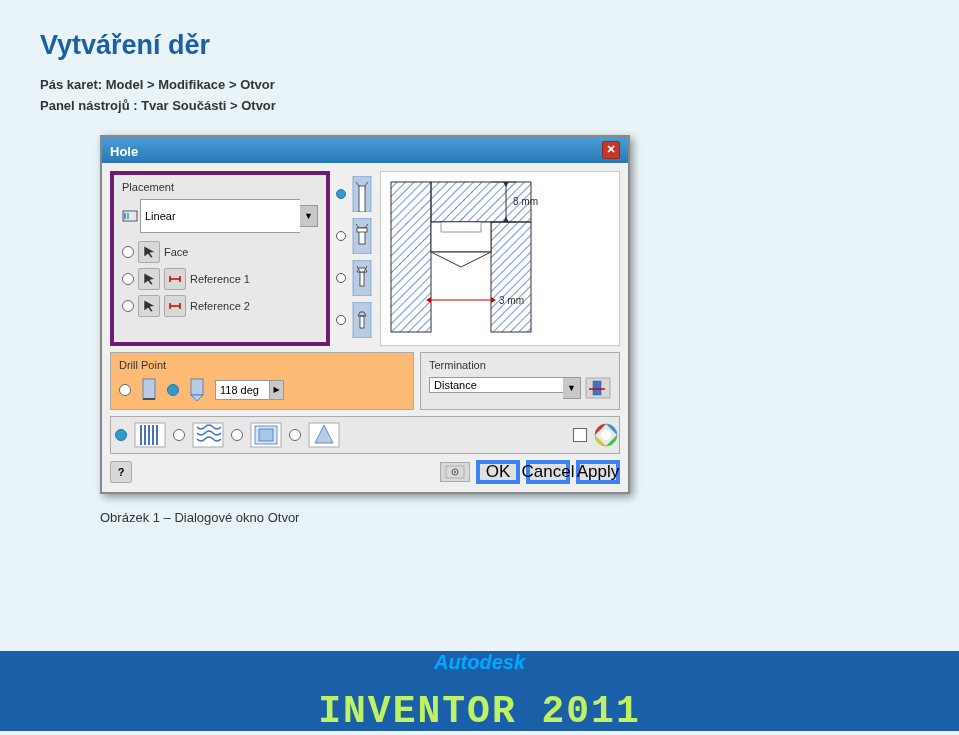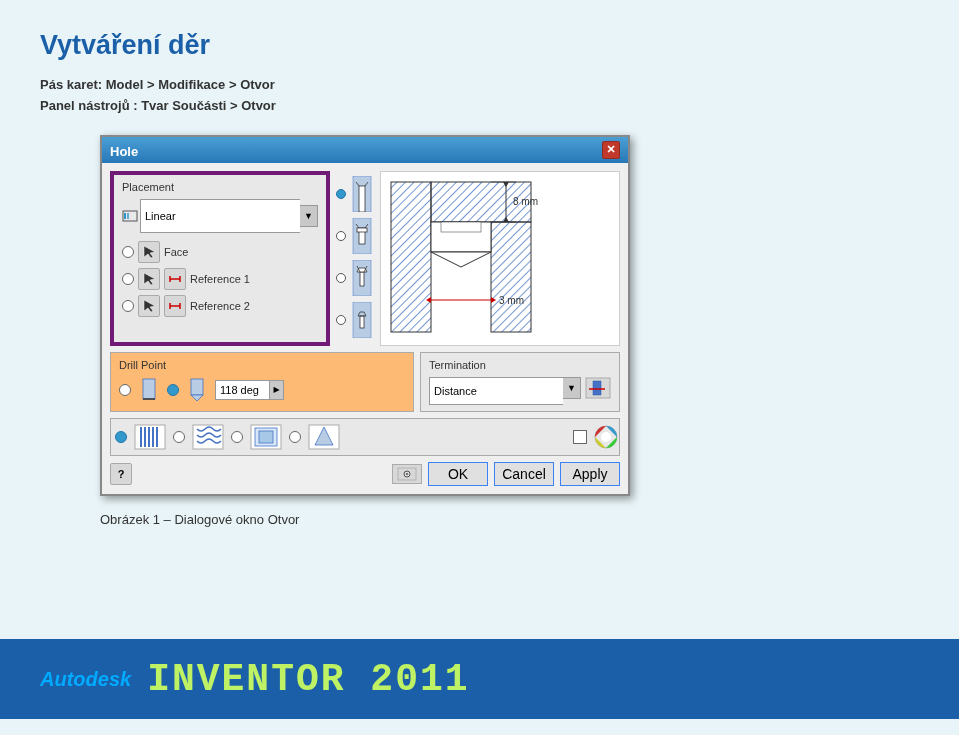--- a/index.html
+++ b/index.html
@@ -288,51 +288,52 @@
       align-items: center;
       gap: 2px;
       background: #d8d8d8;
       border: 1px solid #aaa;
       padding: 2px 4px;
       cursor: pointer;
       font-size: 11px;
     }
 
     .dialog-btn {
-      width: 60px;
+      width: 44px;
       height: 24px;
       background: #e0e0e0;
-      border: 1px solid #3b82f6;
-      font-size: 14px;
+      border: 4px solid #3b82f6;
+      font-size: 17px;
       cursor: pointer;
       display: flex;
       align-items: center;
       justify-content: center;
     }
 
     
     .caption {
       font-size: 13px;
       color: #333;
       margin-top: 16px;
       margin-left: 60px;
     }
 
     
     .footer {
       position: absolute;
-      bottom: 16px;
+      bottom: 4px;
       left: 0;
       right: 0;
       height: 80px;
       background: #1a5fa8;
       display: flex;
       align-items: center;
       padding: 0 40px;
       gap: 16px;
+      flex-direction: column;
     }
 
     .footer-autodesk {
       font-size: 20px;
       color: #00aaff;
       font-style: italic;
       font-weight: bold;
     }
 
     .footer-inventor {
@@ -538,21 +539,21 @@
               <div style="display:flex; align-items:center;">
                 <input type="text" class="deg-input" style="" value="118 deg">
                 <div class="deg-arrow">▶</div>
               </div>
             </div>
           </div>
 
           <div class="termination-group">
             <div class="group-label">Termination</div>
             <div class="term-dropdown-row">
-              <div style="flex:1; height:28px; background:white; border:1px solid #999; border-right:none; padding:0 4px; font-size:11px; display:flex; align-items:center;">Distance</div>
+              <div style="flex:1; height:16px; background:white; border:1px solid #999; border-right:none; padding:0 4px; font-size:11px; display:flex; align-items:center;">Distance</div>
               <div class="dropdown-arrow">▼</div>
               <div style="margin-left:4px;">
                 <svg width="26" height="22">
                   <rect x="1" y="1" width="24" height="20" fill="#d8d8d8" stroke="#aaa" stroke-width="1"></rect>
                   <rect x="8" y="4" width="8" height="14" fill="#4472c4" stroke="#2255aa" stroke-width="0.5"></rect>
                   <line x1="4" y1="12" x2="20" y2="12" stroke="#c00" stroke-width="1.5"></line>
                 </svg>
               </div>
             </div>
           </div>

